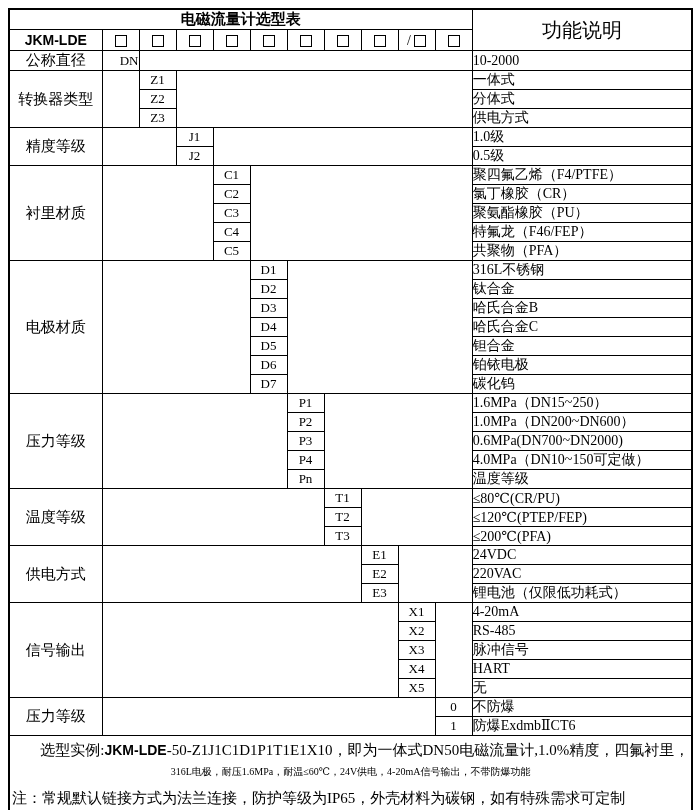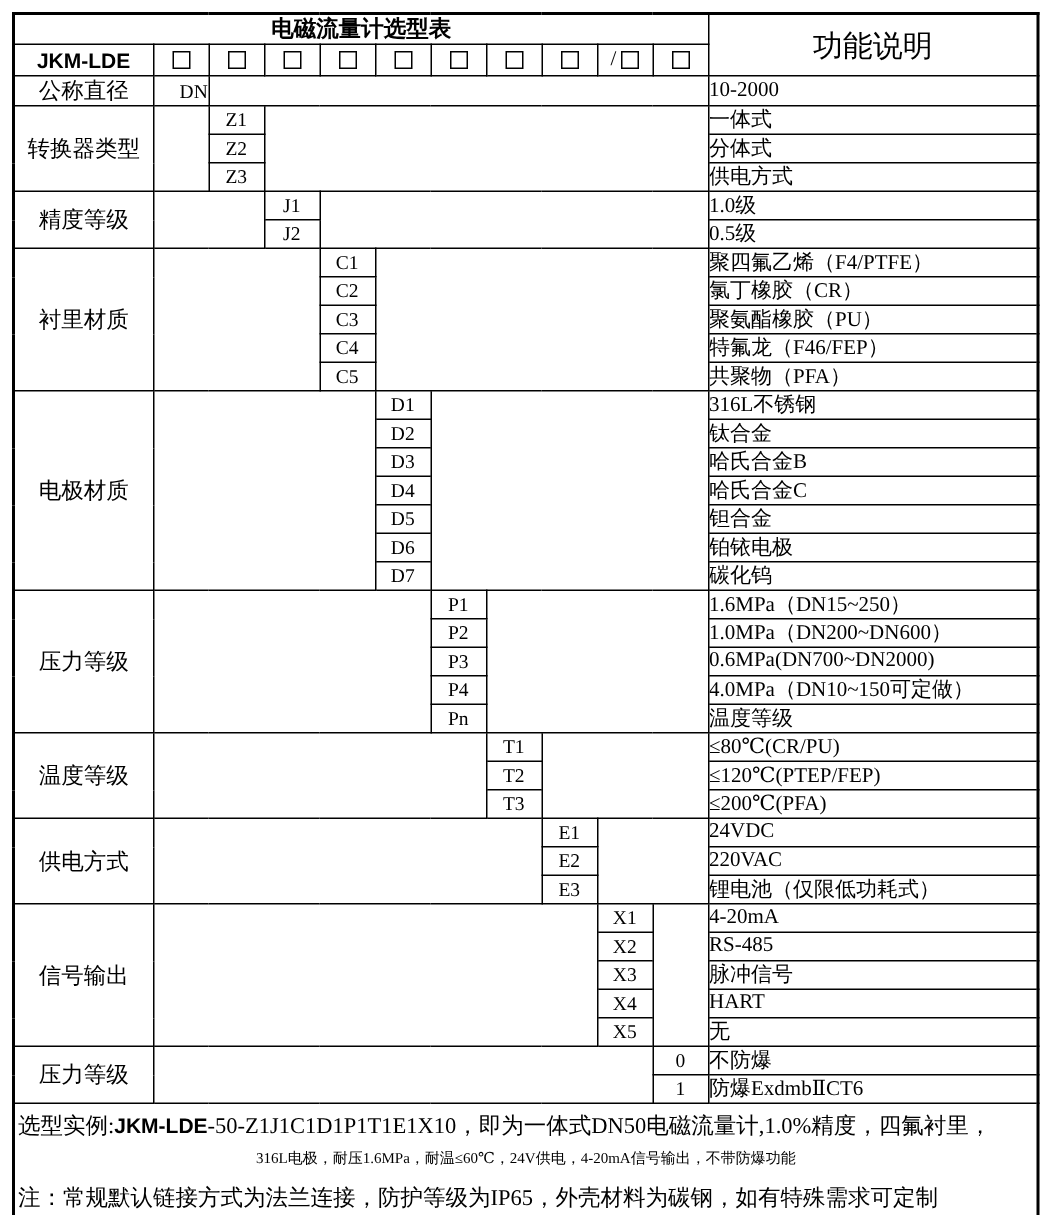--- a/index.html
+++ b/index.html
@@ -31,21 +31,21 @@
   .spacer { background: #fff; }
 
   .cb-cell { text-align: center; vertical-align: middle; }
   .box {
     display: inline-block; width: 12px; height: 12px;
     border: 1px solid #000; vertical-align: middle; background: #fff;
   }
   .slash { font-size: 14px; margin-right: 3px; vertical-align: middle; }
 
   .notes-cell { padding: 4px 2px 2px 2px; white-space: normal; vertical-align: top; }
-  .ex-line1 { font-size: 15px; text-align: left; line-height: 21px; }
+  .ex-line1 { font-size: 15px; text-align: right; line-height: 21px; }
   .ex-line2 { font-size: 10px; text-align: center; line-height: 21px; }
   .note-line { font-size: 15px; text-align: left; line-height: 21px; margin-top: 6px; }
   .ex-model { font-family: "Liberation Sans", sans-serif; font-weight: bold; font-size: 14px; }
 </style>
 </head>
 <body>
 
 <div class="page">
   <table class="spec">
     <colgroup>

